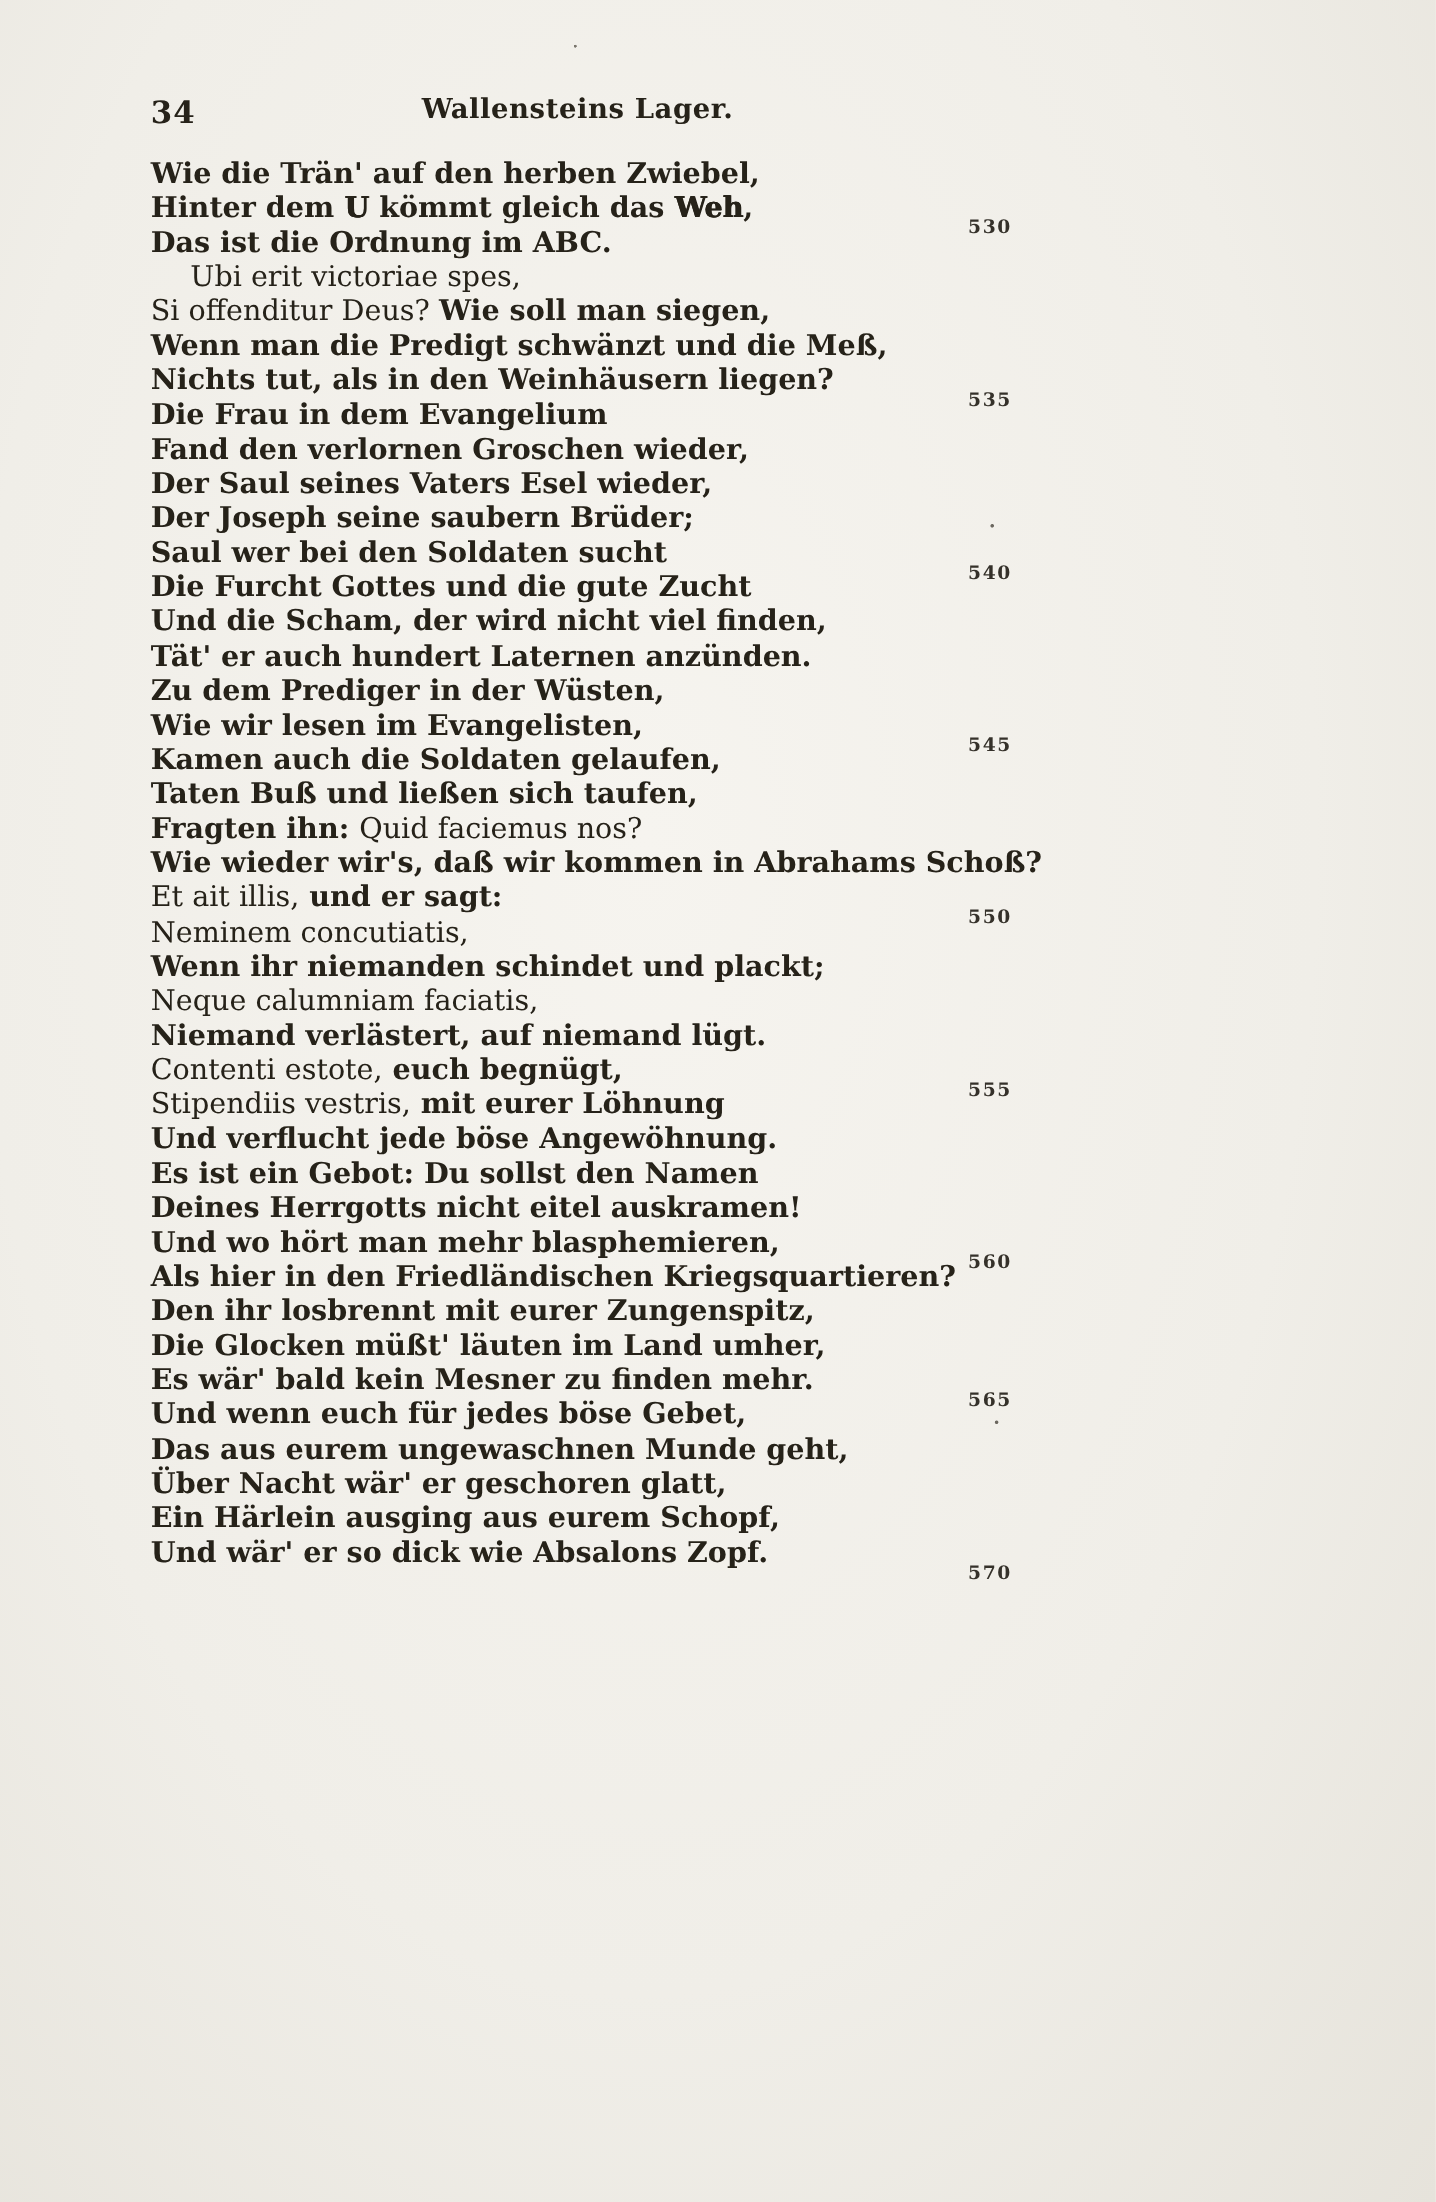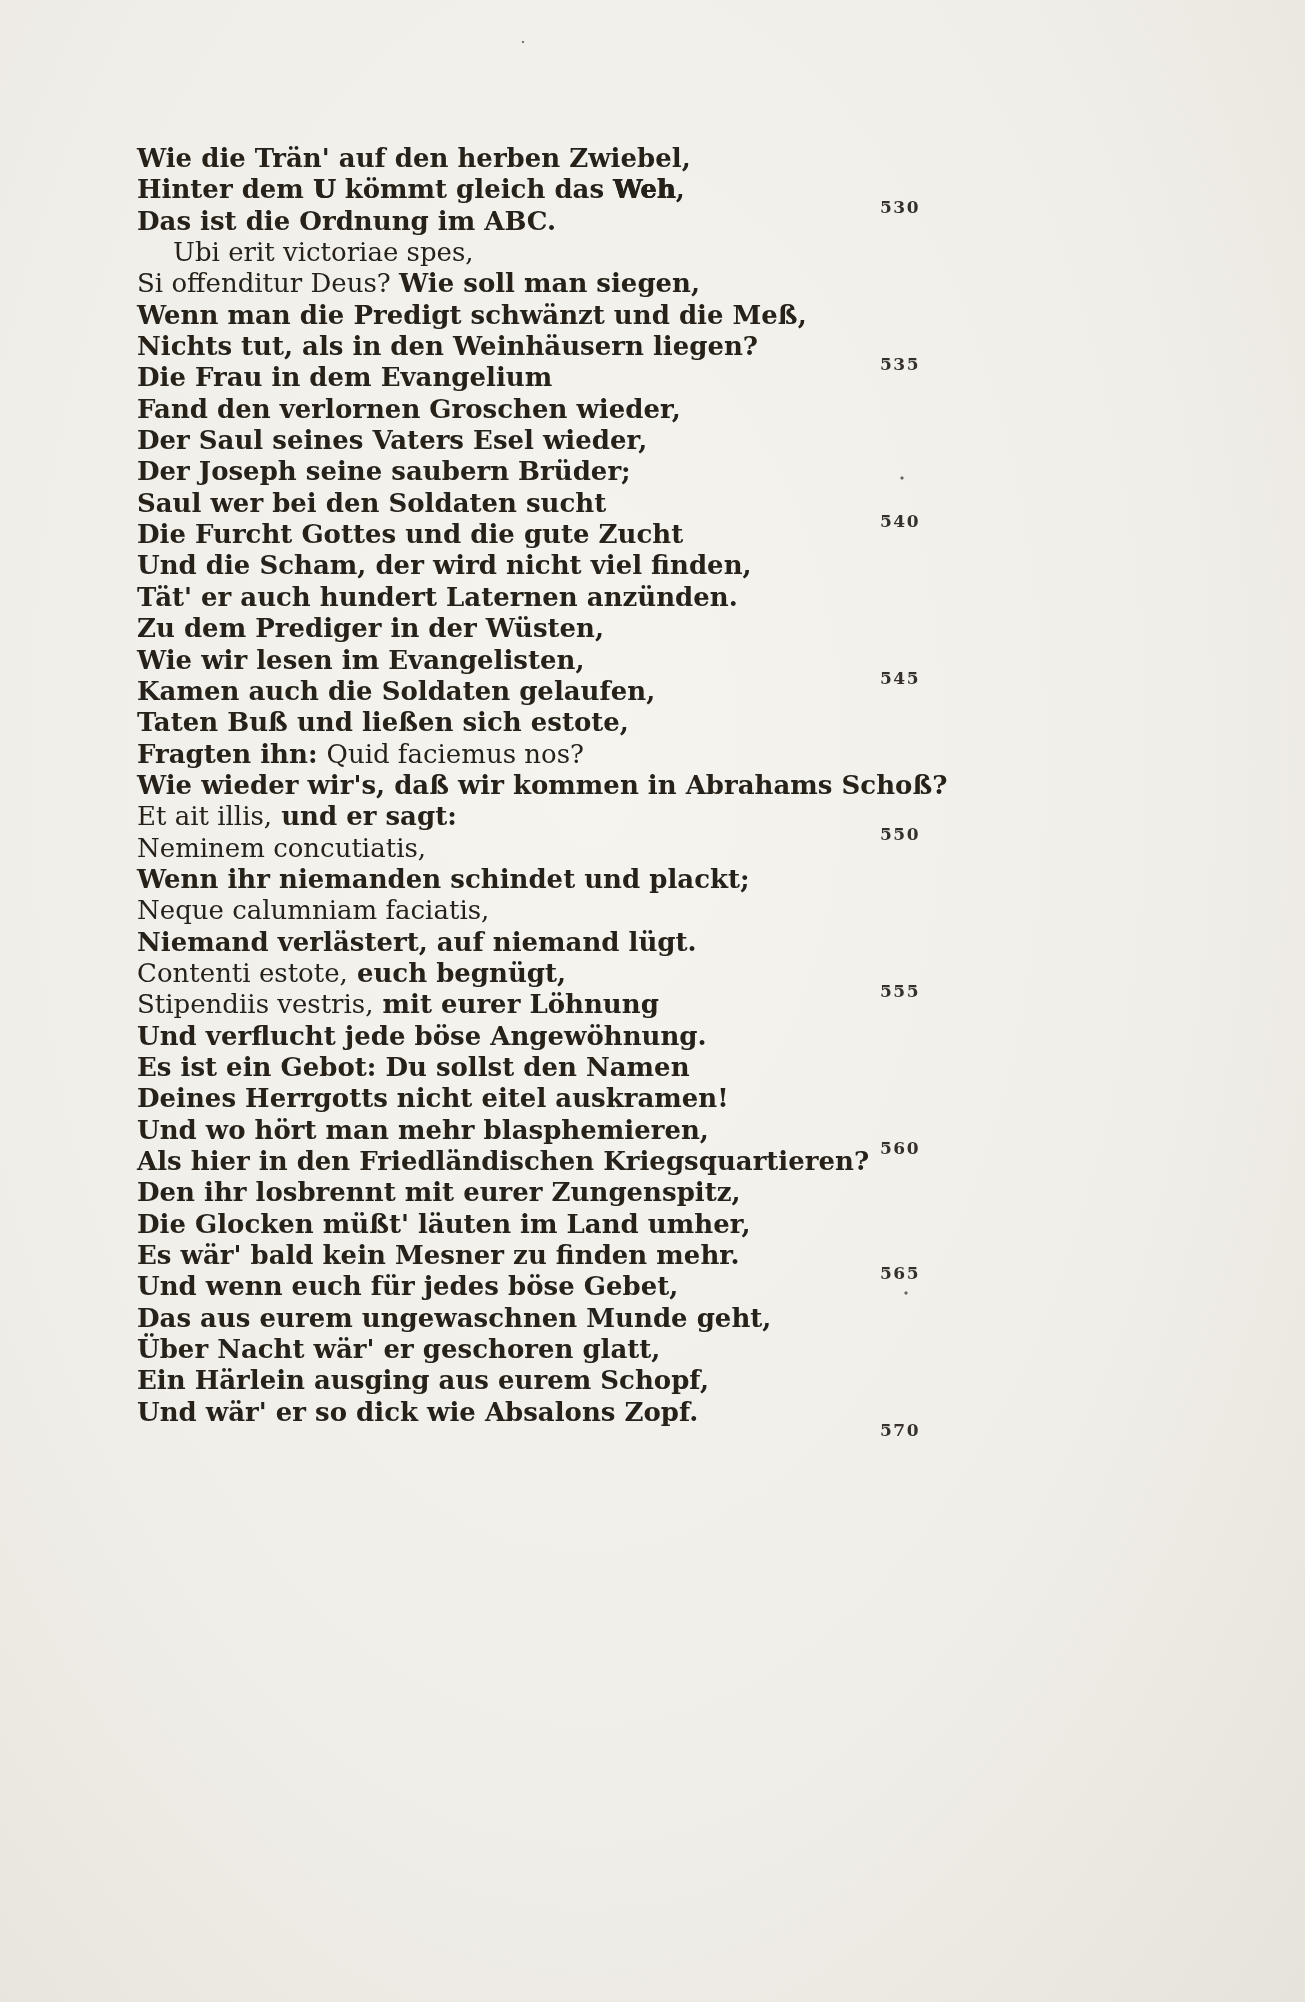--- a/index.html
+++ b/index.html
@@ -44,40 +44,44 @@
     position:absolute; left:743px; top:4px;
     font-size:17px; font-weight:bold; letter-spacing:1.5px;
     color:#35312a;
     margin-top:14px;
   }
 </style>
 </head>
 <body>
 
 <div class="page">
+  <div class="header">
+    <span class="page-number">34</span>
+    <span class="header-title fraktur">Wallensteins Lager.</span>
+  </div>
   <div class="verse">
       <div class="line"><span class="line-text"><span class="fraktur">Wie die Trän' auf den herben Zwiebel,</span></span></div>
       <div class="line"><span class="line-text"><span class="fraktur">Hinter dem </span><span class="emph">U</span><span class="fraktur"> kömmt gleich das </span><span class="emph">Weh</span><span class="fraktur">,</span></span><span class="line-num">530</span></div>
       <div class="line"><span class="line-text"><span class="fraktur">Das ist die Ordnung im ABC.</span></span></div>
       <div class="line indent"><span class="line-text"><span class="antiqua">Ubi erit victoriae spes,</span></span></div>
       <div class="line"><span class="line-text"><span class="antiqua">Si offenditur Deus? </span><span class="fraktur">Wie soll man siegen,</span></span></div>
       <div class="line"><span class="line-text"><span class="fraktur">Wenn man die Predigt schwänzt und die Meß,</span></span></div>
       <div class="line"><span class="line-text"><span class="fraktur">Nichts tut, als in den Weinhäusern liegen?</span></span><span class="line-num">535</span></div>
       <div class="line"><span class="line-text"><span class="fraktur">Die Frau in dem Evangelium</span></span></div>
       <div class="line"><span class="line-text"><span class="fraktur">Fand den verlornen Groschen wieder,</span></span></div>
       <div class="line"><span class="line-text"><span class="fraktur">Der Saul seines Vaters Esel wieder,</span></span></div>
       <div class="line"><span class="line-text"><span class="fraktur">Der Joseph seine saubern Brüder;</span></span></div>
       <div class="line"><span class="line-text"><span class="fraktur">Saul wer bei den Soldaten sucht</span></span><span class="line-num">540</span></div>
       <div class="line"><span class="line-text"><span class="fraktur">Die Furcht Gottes und die gute Zucht</span></span></div>
       <div class="line"><span class="line-text"><span class="fraktur">Und die Scham, der wird nicht viel finden,</span></span></div>
       <div class="line"><span class="line-text"><span class="fraktur">Tät' er auch hundert Laternen anzünden.</span></span></div>
       <div class="line"><span class="line-text"><span class="fraktur">Zu dem Prediger in der Wüsten,</span></span></div>
       <div class="line"><span class="line-text"><span class="fraktur">Wie wir lesen im Evangelisten,</span></span><span class="line-num">545</span></div>
       <div class="line"><span class="line-text"><span class="fraktur">Kamen auch die Soldaten gelaufen,</span></span></div>
-      <div class="line"><span class="line-text"><span class="fraktur">Taten Buß und ließen sich estote,</span></span></div>
+      <div class="line"><span class="line-text"><span class="fraktur">Taten Buß und ließen sich taufen,</span></span></div>
       <div class="line"><span class="line-text"><span class="fraktur">Fragten ihn: </span><span class="antiqua">Quid faciemus nos?</span></span></div>
       <div class="line"><span class="line-text"><span class="fraktur">Wie wieder wir's, daß wir kommen in Abrahams Schoß?</span></span></div>
       <div class="line"><span class="line-text"><span class="antiqua">Et ait illis,</span><span class="fraktur"> und er sagt:</span></span><span class="line-num">550</span></div>
       <div class="line"><span class="line-text"><span class="antiqua">Neminem concutiatis,</span></span></div>
       <div class="line"><span class="line-text"><span class="fraktur">Wenn ihr niemanden schindet und plackt;</span></span></div>
       <div class="line"><span class="line-text"><span class="antiqua">Neque calumniam faciatis,</span></span></div>
       <div class="line"><span class="line-text"><span class="fraktur">Niemand verlästert, auf niemand lügt.</span></span></div>
       <div class="line"><span class="line-text"><span class="antiqua">Contenti estote,</span><span class="fraktur"> euch begnügt,</span></span><span class="line-num">555</span></div>
       <div class="line"><span class="line-text"><span class="antiqua">Stipendiis vestris,</span><span class="fraktur"> mit eurer Löhnung</span></span></div>
       <div class="line"><span class="line-text"><span class="fraktur">Und verflucht jede böse Angewöhnung.</span></span></div>

